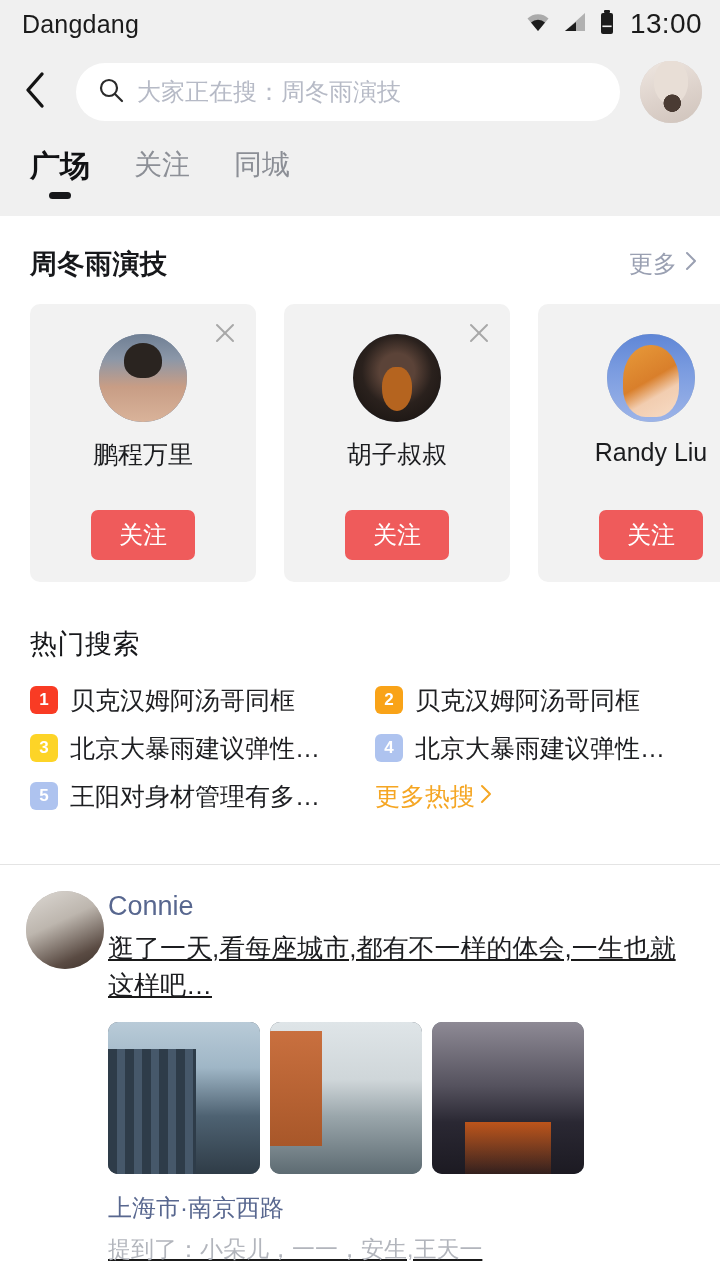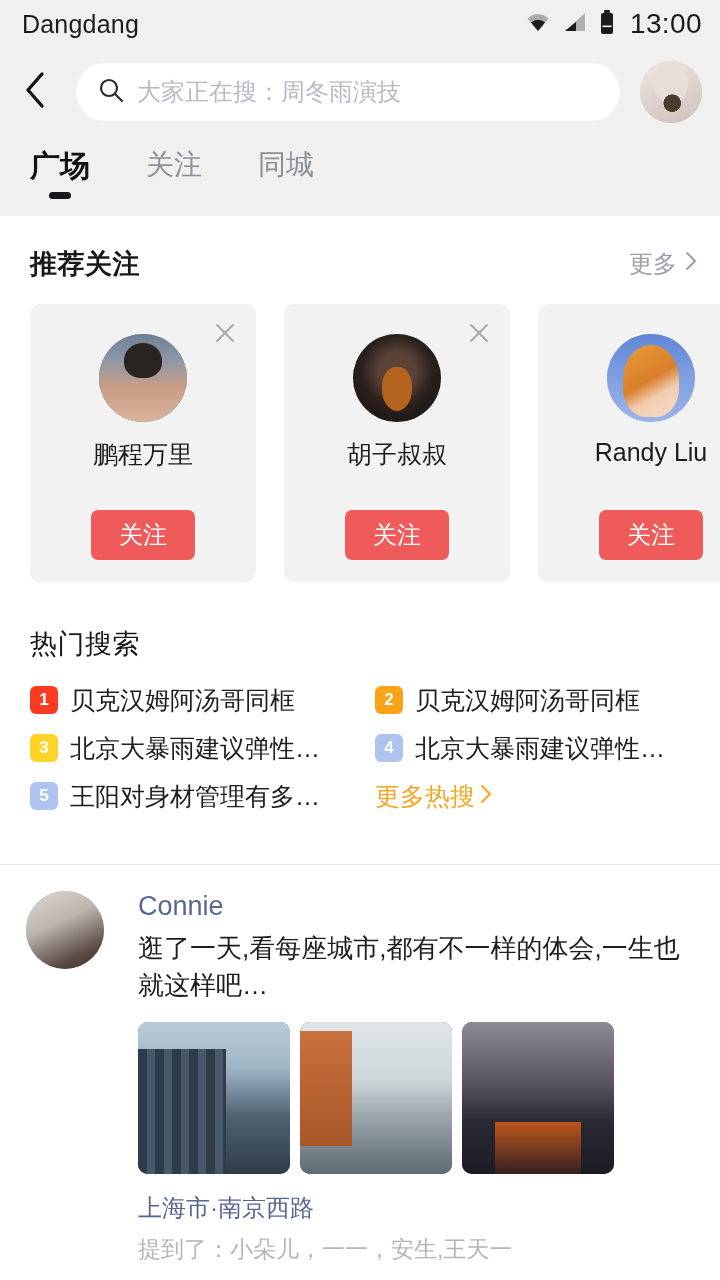--- a/index.html
+++ b/index.html
@@ -105,21 +105,21 @@
     background: #d7cfcb;
     position: relative;
   }
 
   
   .tabs {
     display: flex;
     align-items: flex-start;
     padding: 10px 0 0 30px;
     height: 80px;
-    gap: 56px;
+    gap: 44px;
   }
   .tab {
     position: relative;
     padding-bottom: 14px;
     cursor: pointer;
     font-size: 28px;
     color: #8c8f96;
   }
   .tab.active {
     color: #111214;
@@ -291,21 +291,22 @@
   .divider {
     height: 1px;
     background: #e4e4e4;
     margin-top: 44px;
   }
 
   
   .post {
     display: flex;
     padding: 26px 4px 0 26px;
-    gap: 34px;
+    gap: 4px;
+    text-decoration: underline;
   }
   .post-avatar {
     flex: 0 0 78px;
     width: 78px;
     height: 78px;
     border-radius: 50%;
     overflow: hidden;
     background: #b7b0ab;
     position: relative;
     cursor: pointer;
@@ -496,21 +497,21 @@
       </div>
       <div class="tab">
         <span>同城</span>
       </div>
     </div>
   </div>
 
   <div class="content">
 
     <div class="section-head">
-      <div class="section-title">推荐关注</div>
+      <div class="section-title">周冬雨演技</div>
       <div class="more-link">
         <span>更多</span>
         <span>
           <svg width="14" height="22" viewBox="0 0 14 22">
             <path d="M3 3 L11 11 L3 19" stroke="#9aa0b2" stroke-width="2" fill="none" stroke-linecap="round" stroke-linejoin="round"></path>
           </svg>
         </span>
       </div>
     </div>
 

